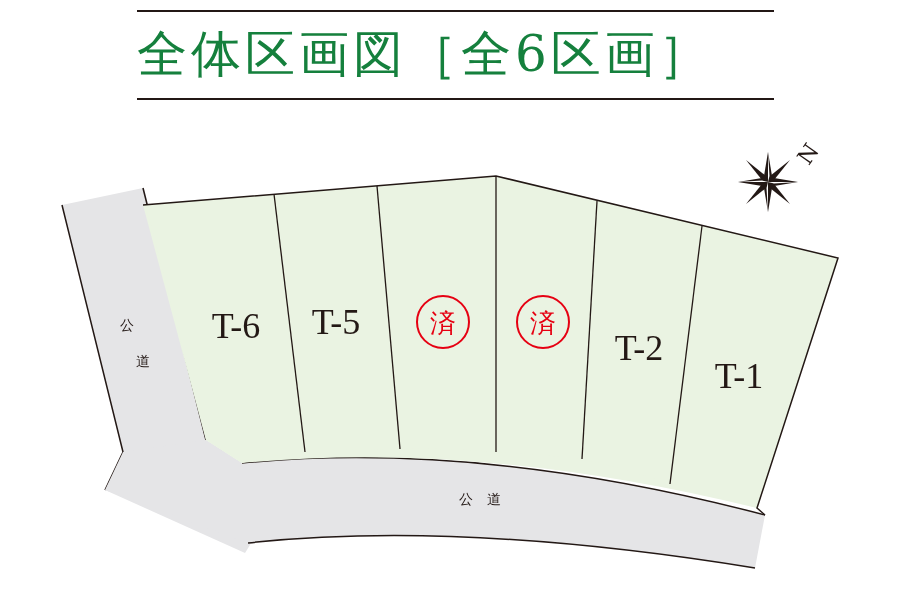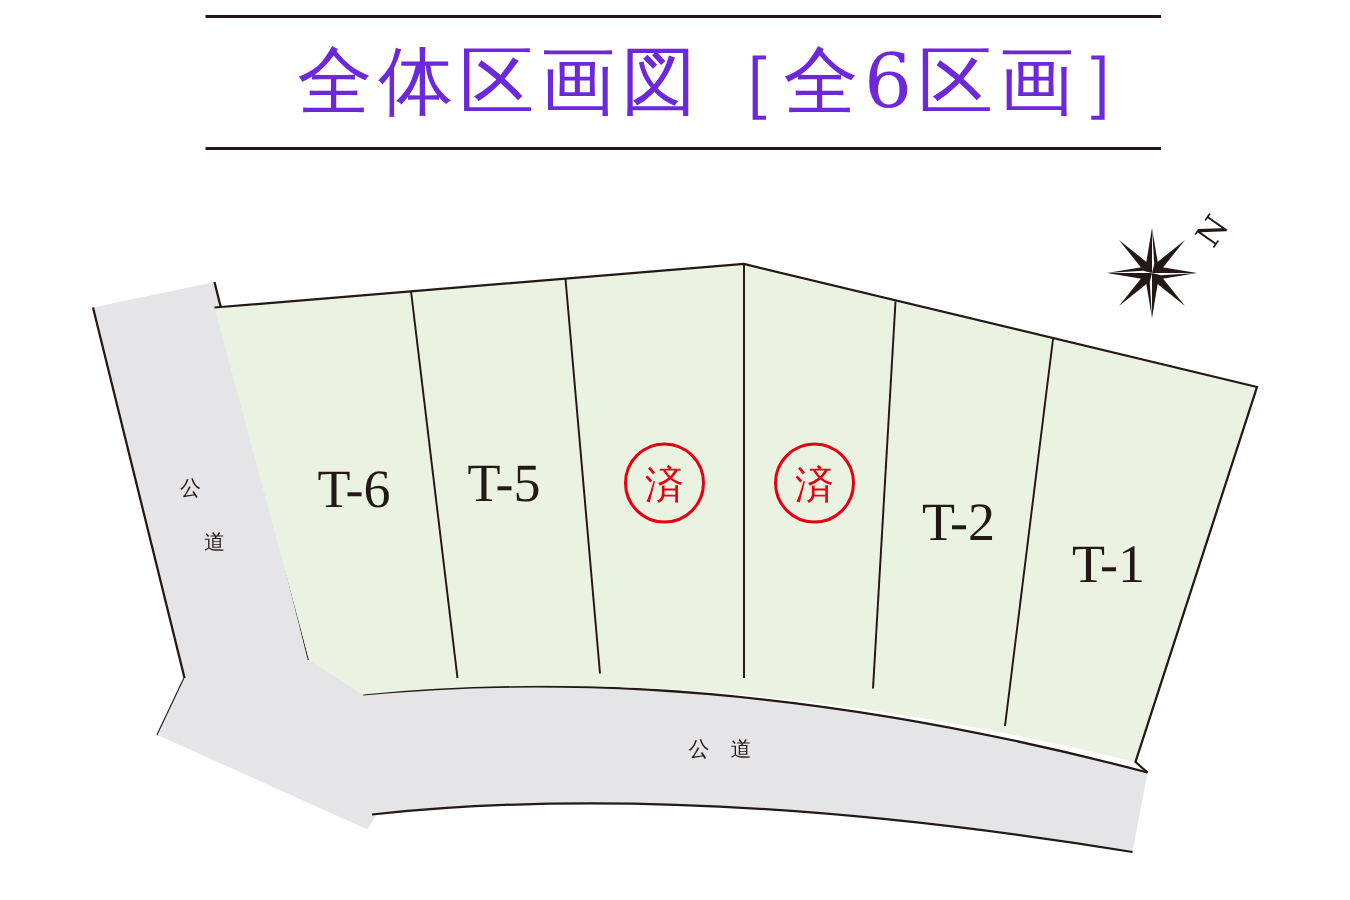--- a/index.html
+++ b/index.html
@@ -2,22 +2,22 @@
 <html><head>
   <meta charset="utf-8">
   <style>
     html, body { margin: 0; padding: 0; background: #ffffff; }
     body { width: 900px; height: 600px; position: relative; overflow: hidden;
            font-family: "DejaVu Serif", "Liberation Serif", serif; }
     .title-wrap { position: absolute; left: 137px; top: 10px; width: 637px; height: 90px; }
     .rule { position: absolute; left: 0; width: 637px; height: 2px; background: #231815; }
     .rule.top { top: 0; }
     .rule.bottom { top: 88px; }
-    .title { position: absolute; left: 0; top: 14px; width: 637px; text-align: right;
-             font-size: 50px; line-height: 60px; color: #6d28d9; letter-spacing: 4px;
+    .title { position: absolute; left: 0; top: 14px; width: 637px; text-align: left;
+             font-size: 50px; line-height: 60px; color: #15803d; letter-spacing: 4px;
              font-family: "DejaVu Serif", "Liberation Serif", serif; font-weight: normal; }
     svg.map { position: absolute; left: 0; top: 0; }
     .lot-label { font-family: "Liberation Serif", "DejaVu Serif", serif; font-size: 36px; fill: #231815; }
     .road-label { font-family: "DejaVu Sans", "Liberation Sans", sans-serif; font-size: 14px; fill: #231815; }
     .sold-text { font-family: "DejaVu Serif", "Liberation Serif", serif; font-size: 26px; fill: #e60012; }
   </style>
 </head>
 <body>
 
 <div class="title-wrap">

